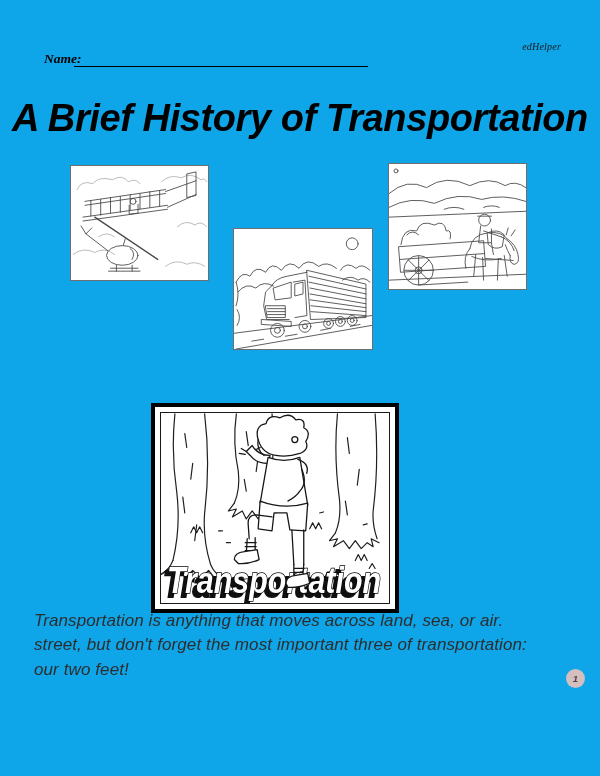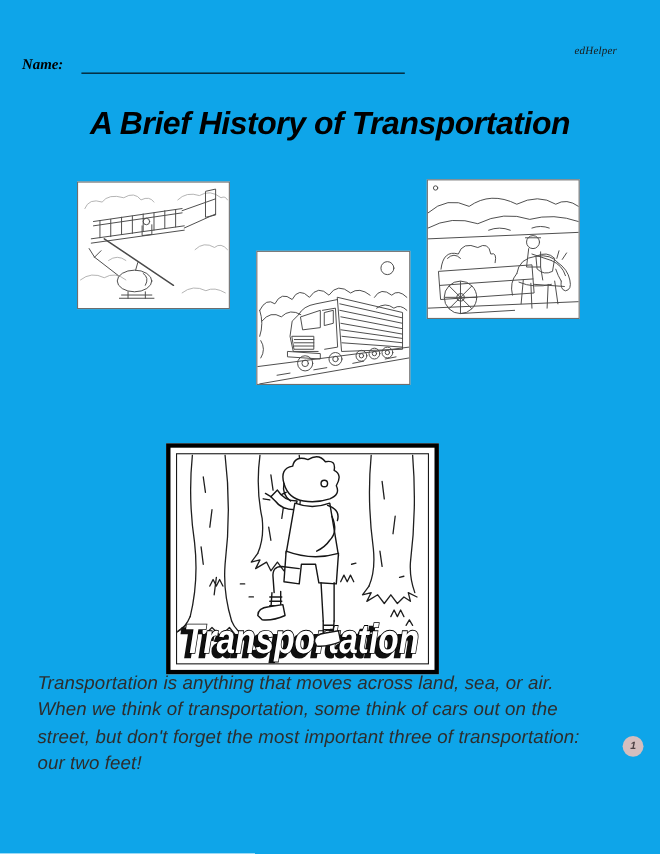--- a/index.html
+++ b/index.html
@@ -2,27 +2,27 @@
 <html><head>
 <meta charset="utf-8">
 <style>
   * { margin:0; padding:0; box-sizing:border-box; }
   html,body { width:600px; height:776px; background:#fff; font-family:"Liberation Sans",sans-serif; }
   .page { position:relative; width:600px; height:776px; background:#0ea5e9; overflow:hidden;font-style:italic; }
 
   .brand { position:absolute; top:41px; right:39px; font-family:"Liberation Serif",serif;
            font-size:10px; color:#1a1a1a; letter-spacing:.2px; }
 
-  .name-label { position:absolute; left:20px; top:51px; font-family:"Liberation Serif",serif;
+  .name-label { position:absolute; left:44px; top:51px; font-family:"Liberation Serif",serif;
                 font-weight:bold; font-size:13.5px; color:#000; }
   .name-line  { position:absolute; left:74px; top:53px; width:294px; height:14px;
                 border-bottom:1.6px solid #000; }
 
   .title { position:absolute; top:97px; left:0; width:600px; text-align:center;
-           font-weight:bold; font-size:29px; letter-spacing:-0.4px; color:#000; }
+           font-weight:bold; font-size:38px; letter-spacing:-0.4px; color:#000; }
 
   figure.img { position:absolute; border:1px solid #6e6e6e; background:#fff; }
   figure.img svg { display:block; width:100%; height:100%; }
   .img1 { left:70px;  top:165px; width:139px; height:116px; }
   .img2 { left:233px; top:228px; width:140px; height:122px; }
   .img3 { left:388px; top:163px; width:139px; height:127px; }
 
   .img-large { position:absolute; left:151px; top:403px; width:248px; height:210px;
                border:4px solid #000; background:#fff; padding:5px; }
   .img-large .inner { width:100%; height:100%; border:1px solid #1a1a1a; overflow:hidden; }
@@ -210,20 +210,19 @@
           <path d="M132,117 L134,152 M144,117 L144,152" fill="none"></path>
           <path d="M134,152 L134,164 M144,152 L143,164 M134,156 L144,156 M134,160 L143,160" fill="none"></path>
           <path d="M126,171 Q126,164 136,163 L148,161 L150,171 Q138,176 128,175 Z"></path>
         </g>
       </svg>
     </div>
   </figure>
 
   <div class="paragraph">
     <div>Transportation is anything that moves across land, sea, or air.</div>
-    <div>When we think of transportation, some think of cars out on the</div>
     <div>street, but don't forget the most important three of transportation:</div>
     <div>our two feet!</div>
   </div>
 
   <div class="page-badge">1</div>
 
 </div>
 
 </body></html>

